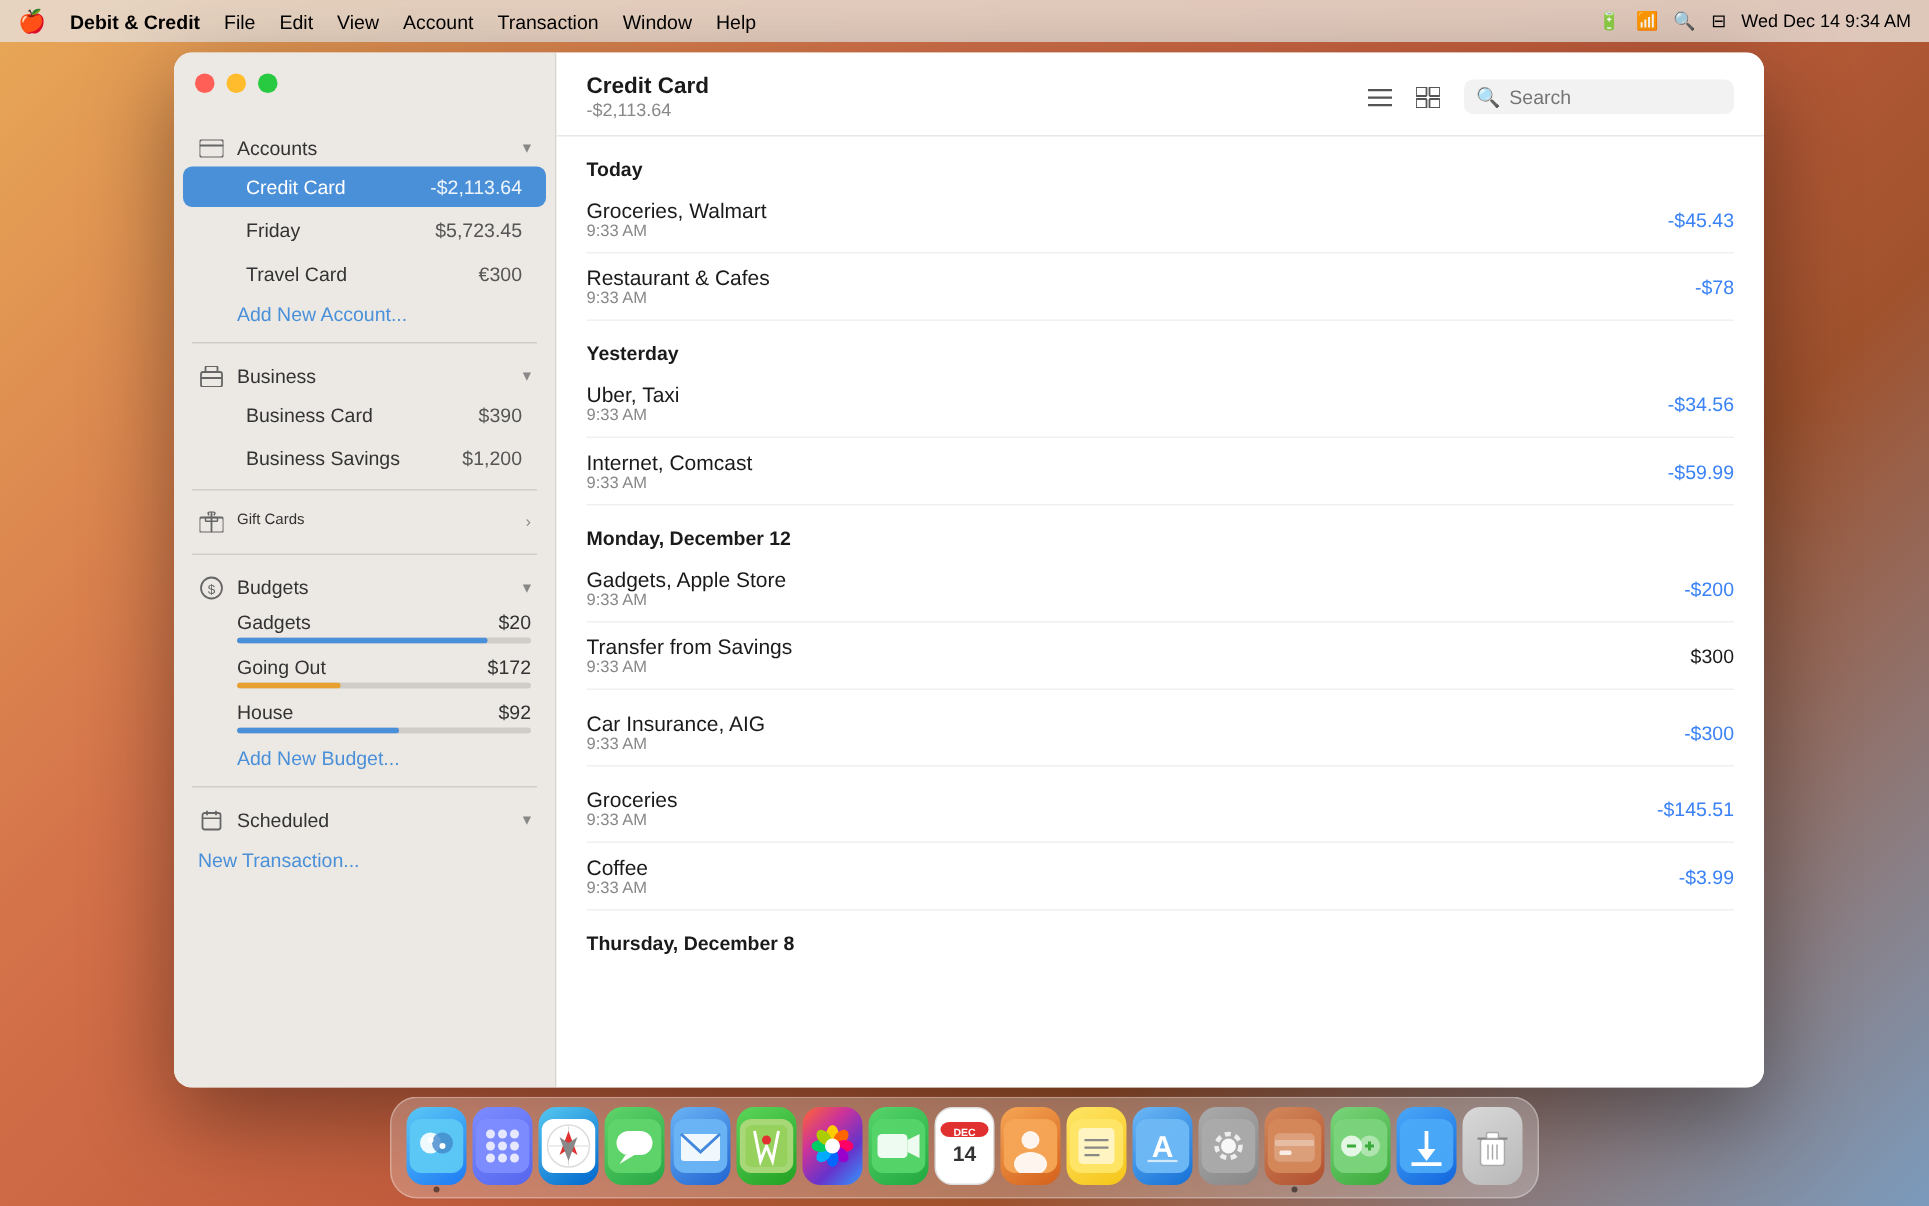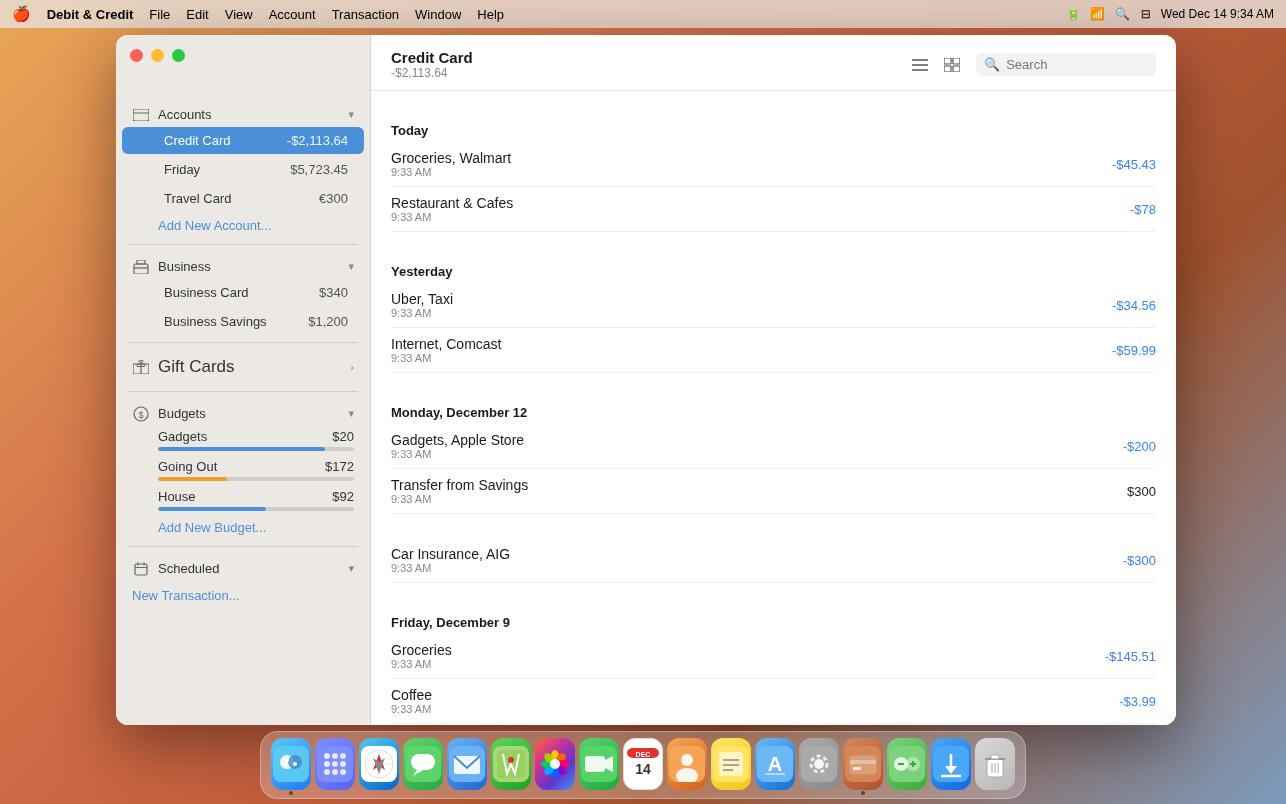--- a/index.html
+++ b/index.html
@@ -69,21 +69,21 @@
     }
     .btn-close { background: #ff5f57; }
     .btn-minimize { background: #ffbd2e; }
     .btn-maximize { background: #28ca41; }
 
     
     .sidebar {
       width: 255px;
       min-width: 255px;
       background: #ece9e4;
-      padding-top: 64px;
+      padding-top: 48px;
       display: flex;
       flex-direction: column;
       overflow-y: auto;
       border-right: 1px solid #d8d5d0;
     }
 
     .sidebar-section-header {
       display: flex;
       align-items: center;
       justify-content: space-between;
@@ -255,21 +255,21 @@
     }
 
     
     .transactions-list {
       flex: 1;
       overflow-y: auto;
       padding: 0 20px;
     }
 
     .date-group {
-      margin-top: 24px;
+      margin-top: 6px;
     }
     .date-label {
       font-size: 13px;
       font-weight: 600;
       color: #1a1a1a;
       padding: 8px 0 4px 0;
     }
     .transaction-row {
       display: flex;
       align-items: center;
@@ -358,23 +358,22 @@
     
     .sidebar-gift-cards {
       display: flex;
       align-items: center;
       justify-content: space-between;
       padding: 8px 16px;
       cursor: pointer;
     }
     .sidebar-gift-left {
       display: flex;
-      align-items: center;
       gap: 8px;
-      font-size: 17px;
+      font-size: 10px;
       font-weight: 500;
       color: #333;
     }
     .chevron-right { font-size: 11px; color: #888; }
   </style>
 </head>
 <body>
 
 <div class="menubar">
   <div class="menubar-left">
@@ -444,21 +443,21 @@
             <rect x="1" y="4" width="14" height="10" rx="1.5" stroke="#666" stroke-width="1.2" fill="none"></rect>
             <line x1="1" y1="8" x2="15" y2="8" stroke="#666" stroke-width="1.2"></line>
           </svg>
         </span>
         <span>Business</span>
       </div>
       <span class="chevron">▾</span>
     </div>
     <div class="sidebar-item">
       <span>Business Card</span>
-      <span class="item-amount">$340</span>
+      <span class="item-amount">$390</span>
     </div>
     <div class="sidebar-item">
       <span>Business Savings</span>
       <span class="item-amount">$1,200</span>
     </div>
 
     <div class="sidebar-divider"></div>
 
     <div class="sidebar-gift-cards">
       <div class="sidebar-gift-left">
@@ -635,21 +634,20 @@
         <div class="transaction-row">
           <div class="transaction-info">
             <div class="tx-name">Car Insurance, AIG</div>
             <div class="tx-time">9:33 AM</div>
           </div>
           <div class="tx-amount negative">-$300</div>
         </div>
       </div>
 
       <div class="date-group">
-        <div class="date-label">Friday, December 9</div>
         <div class="transaction-row">
           <div class="transaction-info">
             <div class="tx-name">Groceries</div>
             <div class="tx-time">9:33 AM</div>
           </div>
           <div class="tx-amount negative">-$145.51</div>
         </div>
         <div class="transaction-row">
           <div class="transaction-info">
             <div class="tx-name">Coffee</div>

